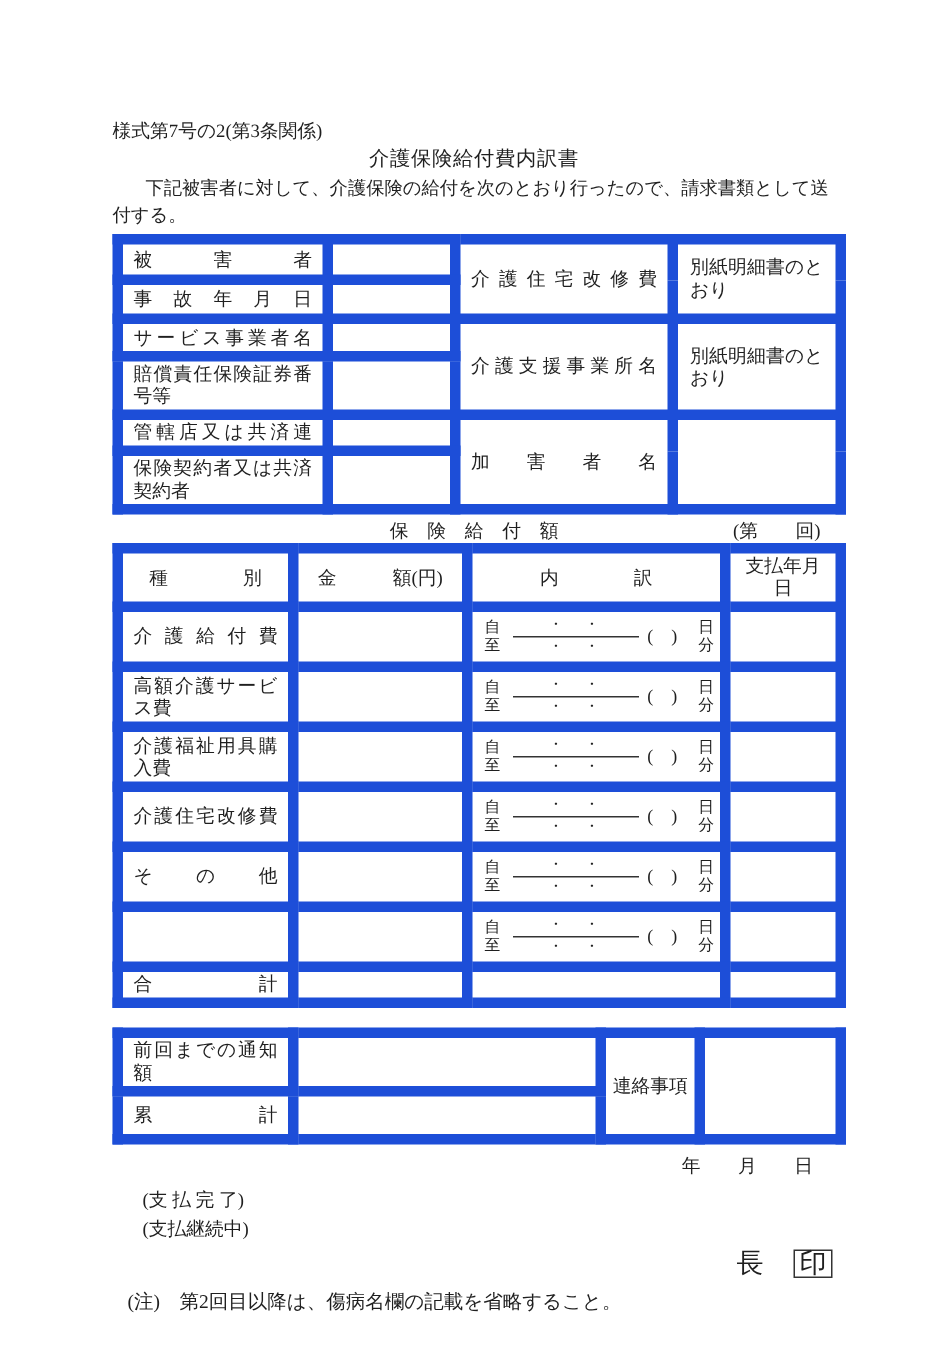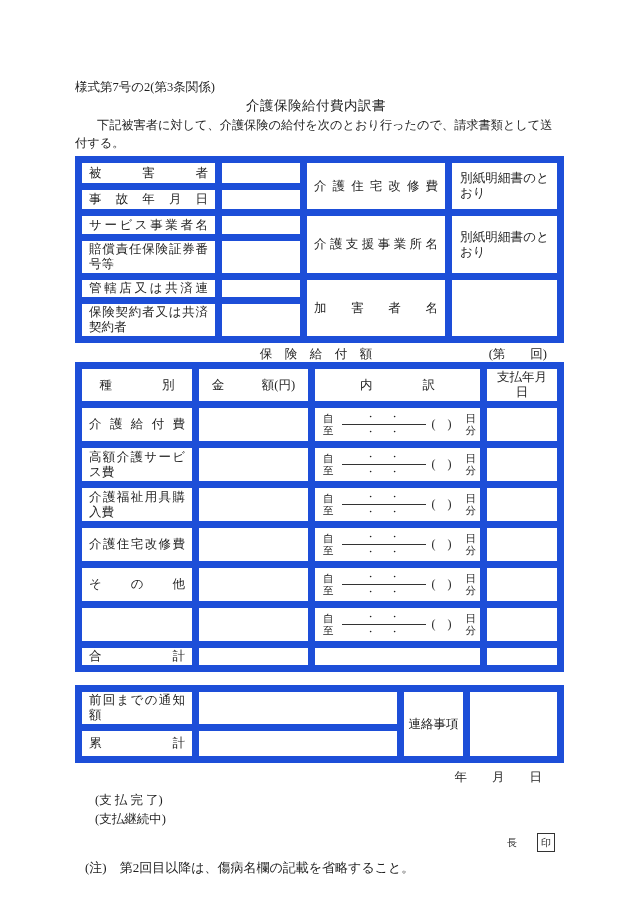--- a/index.html
+++ b/index.html
@@ -34,21 +34,21 @@
   .uw { display:flex; align-items:center; }
   .uw-ft { display:flex; flex-direction:column; font-size:10.5px; line-height:12px; margin-right:8px; }
   .uw-dates { width:84px; text-align:center; font-size:10px; line-height:14px; letter-spacing:2px; }
   .uw-top { border-bottom:1px solid #333; }
   .uw-paren { margin-left:6px; font-size:12px; }
   .uw-db { display:flex; flex-direction:column; font-size:10.5px; line-height:12px; margin-left:14px; }
   td.uw-cell { padding:2px 4px 2px 8px; }
 
   .date-line { text-align:right; padding-right:15px; margin-top:7px; font-size:12.5px; line-height:15px; }
   .pay-status { margin:6px 0 0 20px; font-size:12.5px; line-height:18.5px; }
-  .seal-line { text-align:right; padding-right:2px; margin-top:5px; font-size:10px; line-height:17px; }
+  .seal-line { text-align:right; padding-right:2px; margin-top:5px; font-size:18px; line-height:17px; }
   .seal-box { display:inline-block; border:1px solid #333; padding:0 3px; margin-left:20px; }
   .note-line { margin:8px 0 0 10px; font-size:13px; line-height:15px; }
   .note-text { margin-left:13px; }
 </style>
 </head>
 <body>
 
 <div class="content">
 
   <div class="form-number">様式第7号の2(第3条関係)</div>

